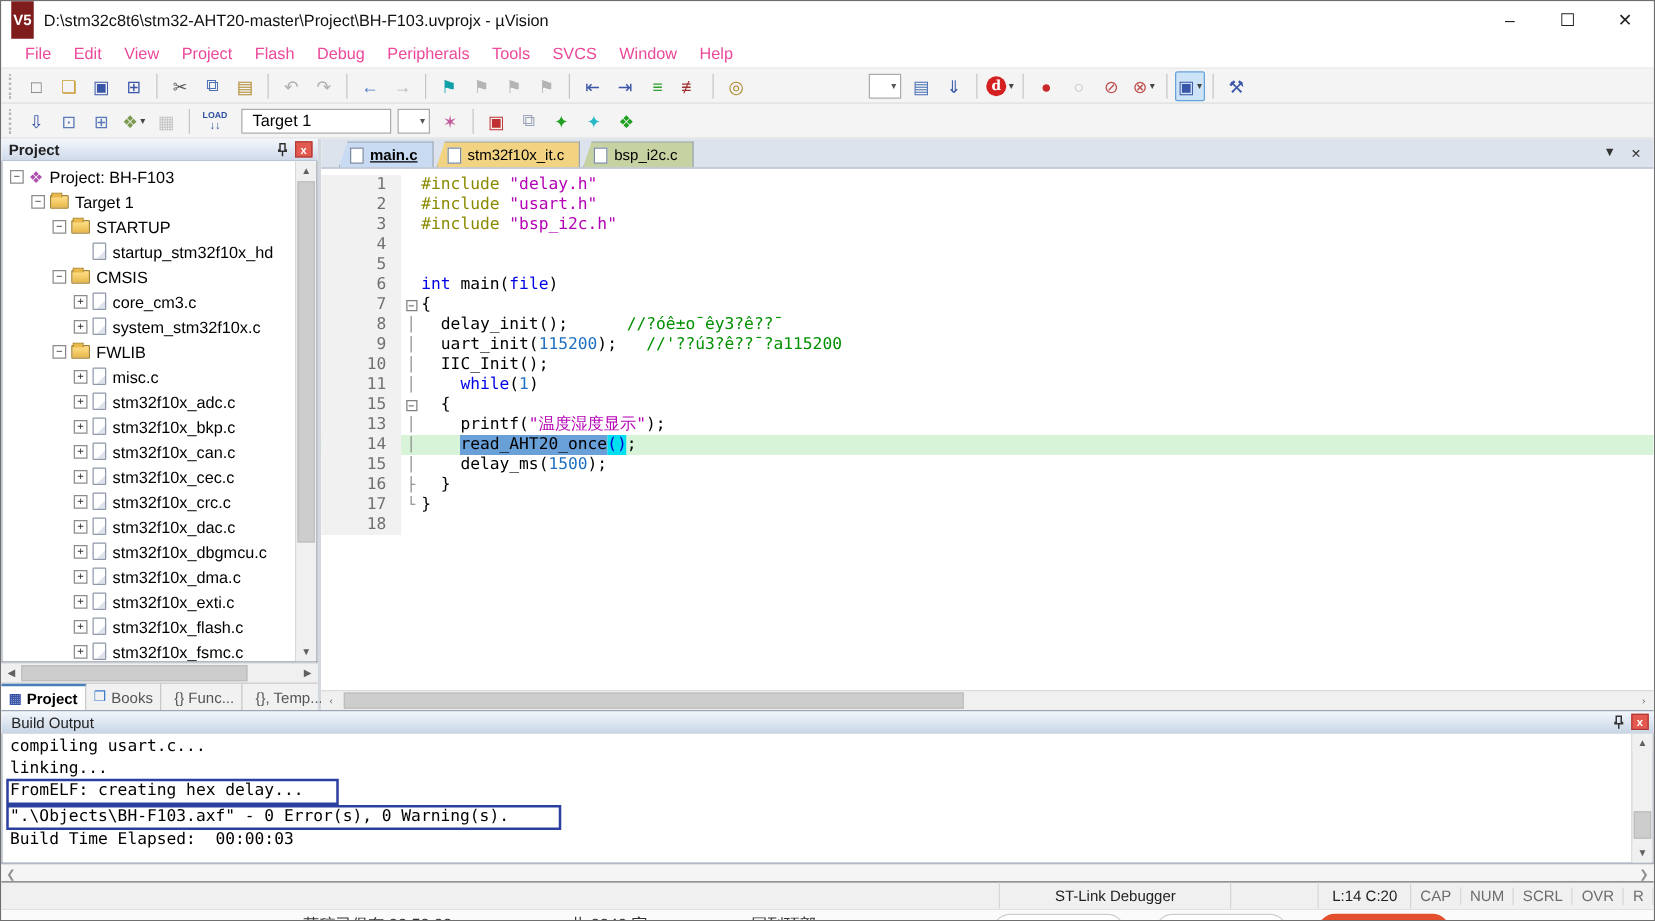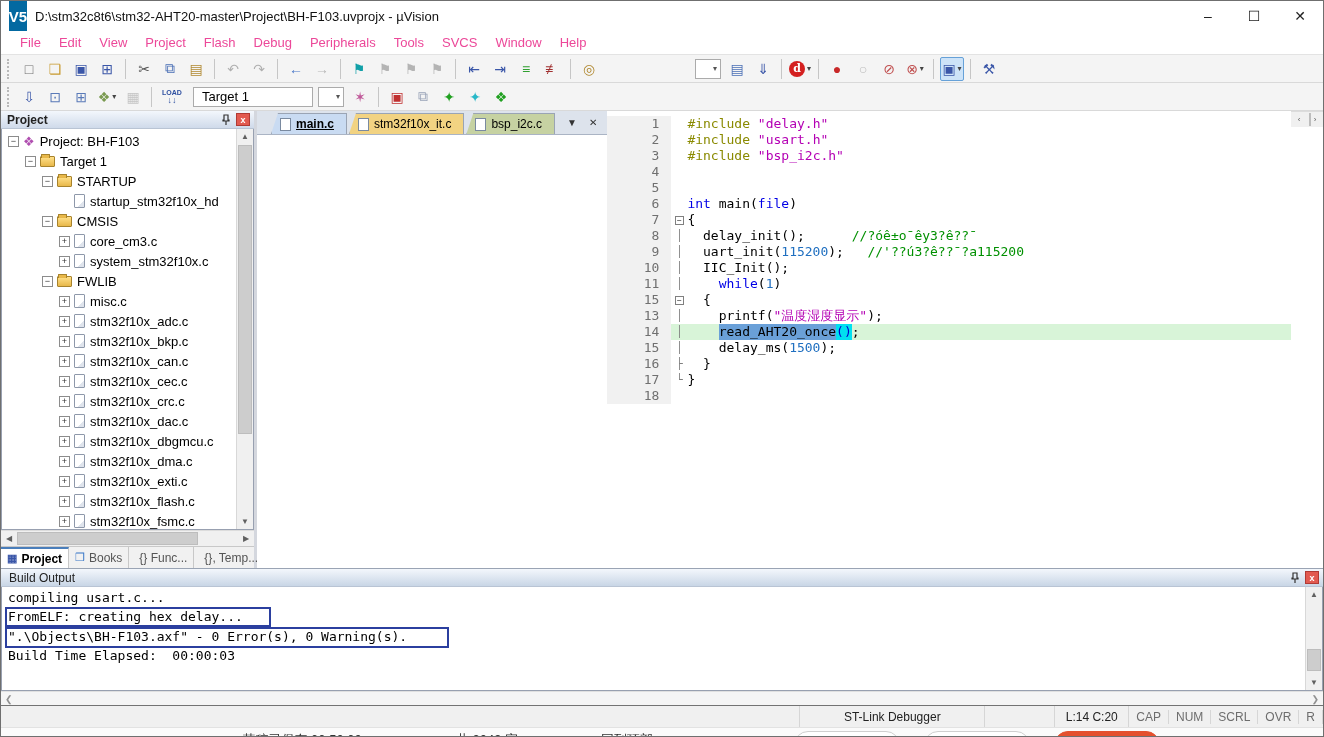--- a/index.html
+++ b/index.html
@@ -1,21 +1,21 @@
 <!DOCTYPE html>
 <html><head>
 <meta charset="utf-8">
 <style>
   html,body{margin:0;padding:0;background:#808080;font-family:"Liberation Sans",sans-serif;}
   *{box-sizing:border-box;}
   .window{width:1324px;height:737px;background:#fff;border:1px solid #6f6f6f;display:flex;flex-direction:column;overflow:hidden;position:relative;}
 
   
   .titlebar{height:30px;display:flex;align-items:center;background:#fff;flex:0 0 30px;}
-  .app-icon{width:18px;height:34px;margin:0 8px 0 8px;background:#0369a1;border-radius:2px;color:#fff;font-size:15px;font-weight:bold;display:flex;align-items:center;justify-content:center;}
+  .app-icon{width:18px;height:34px;margin:0 8px 0 8px;background:#7f1d1d;border-radius:2px;color:#fff;font-size:12px;font-weight:bold;display:flex;align-items:center;justify-content:center;}
   .title-text{font-size:13px;color:#111;flex:1;}
   .win-btns{display:flex;height:100%;}
   .win-btn{width:46px;height:100%;display:flex;align-items:center;justify-content:center;font-size:14px;color:#222;}
 
   
   .menubar{height:24px;display:flex;align-items:center;background:#fff;border-bottom:1px solid #e3e3e3;padding-left:10px;flex:0 0 24px;}
   .menu-item{font-size:13px;color:#ec4899;padding:2px 9px;}
 
   
   .toolbar{height:28px;background:#f4f4f4;border-bottom:1px solid #d9d9d9;display:flex;align-items:center;padding-left:6px;flex:0 0 28px;}
@@ -58,21 +58,21 @@
   .hsb .arr{width:16px;height:100%;display:flex;align-items:center;justify-content:center;font-size:8px;color:#606060;}
   .hsb .track{flex:1;height:100%;position:relative;}
   .hsb .thumb{position:absolute;top:1px;bottom:1px;background:#cdcdcd;border:1px solid #bdbdbd;}
 
   .panel-tabs{height:22px;background:#f1f1f1;border-top:1px solid #c8c8c8;display:flex;align-items:stretch;font-size:12px;color:#555;}
   .ptab{display:flex;align-items:center;padding:0 6px;border-right:1px solid #c8c8c8;gap:4px;white-space:nowrap;}
   .ptab.active{background:#fff;font-weight:bold;color:#000;border-top:2px solid #4a7ebb;}
   .ptab .mini{font-size:11px;}
 
   
-  .editor{flex:1;display:flex;flex-direction:row;background:#fff;min-width:0;}
+  .editor{flex:1;display:flex;flex-direction:column;background:#fff;min-width:0;}
   .tabbar{height:24px;background:#dde3ec;display:flex;align-items:flex-end;padding-left:14px;border-bottom:1px solid #aab4c4;flex:0 0 24px;}
   .etab{height:21px;display:flex;align-items:center;font-size:12px;padding:0 12px 0 8px;margin-right:2px;gap:5px;border:1px solid #9aa4b4;border-bottom:none;clip-path:polygon(7px 0,100% 0,100% 100%,0 100%);}
   .etab .doc{width:11px;height:13px;background:#fff;border:1px solid #7a8aa0;}
   .etab-active{background:#c9dbf2;font-weight:bold;}
   .etab-active .lbl{text-decoration:underline;}
   .etab-yellow{background:#f2d382;}
   .etab-green{background:#c6d2a2;}
   .tab-right{margin-left:auto;display:flex;align-items:center;gap:12px;padding:0 10px;height:100%;}
   .tab-right span{font-size:10px;color:#333;}
 
@@ -580,21 +580,21 @@
       <span>Build Output</span>
       <span class="sp" style="flex:1"></span>
       <span class="pin-icon">
         <svg width="10" height="12" viewBox="0 0 10 12">
             <path d="M3 1h4v5h1v1H2V6h1zM5 7v4" stroke="#333" fill="none" stroke-width="1.2"></path>
           </svg>
       </span>
       <span class="close-box">x</span>
     </div>
     <div class="build-body">
-      <div class="build-lines" id="buildlines"><div>compiling usart.c...</div><div><span class="boxed">FromELF: creating hex delay...</span></div><div><span class="boxed boxed2">".\Objects\BH-F103.axf" - 0 Error(s), 0 Warning(s).</span></div><div>Build Time Elapsed:  00:00:03</div></div>
+      <div class="build-lines" id="buildlines"><div>compiling usart.c...</div><div>linking...</div><div><span class="boxed">FromELF: creating hex delay...</span></div><div><span class="boxed boxed2">".\Objects\BH-F103.axf" - 0 Error(s), 0 Warning(s).</span></div><div>Build Time Elapsed:  00:00:03</div></div>
       <div class="vsb">
         <div class="arr">▲</div>
         <div class="track">
             <div class="thumb" style="bottom:4px;height:30%;"></div>
           </div>
         <div class="arr">▼</div>
       </div>
     </div>
     <div class="build-hsb">
       <span>❮</span>

